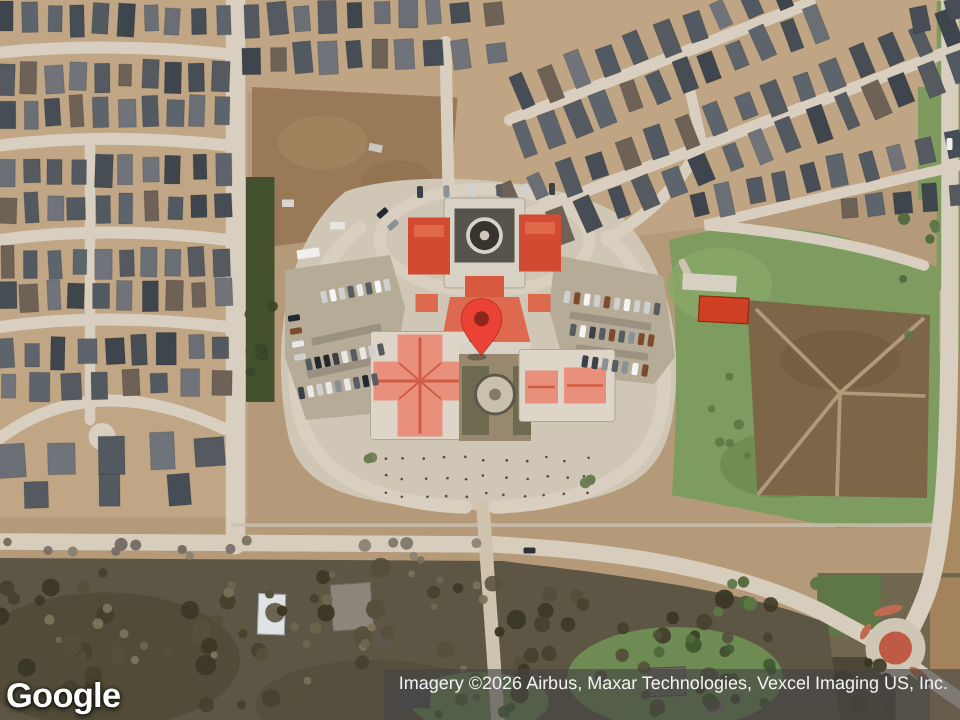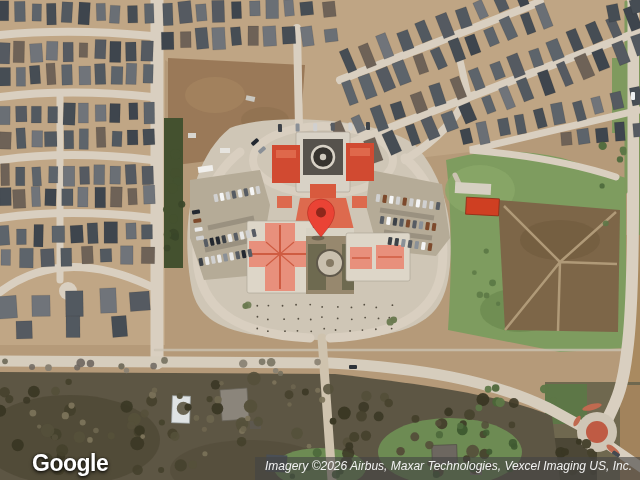--- a/index.html
+++ b/index.html
@@ -1,25 +1,25 @@
 <!DOCTYPE html>
 <html><head>
 <meta charset="utf-8">
 <style>
   html,body{margin:0;padding:0;background:#222;}
   .stage{position:relative;width:640px;height:480px;overflow:hidden;
          font-family:"Liberation Sans",sans-serif;background:#b59a79;}
   .map-svg{position:absolute;left:0;top:0;width:640px;height:480px;display:block;}
   .pin-svg{position:absolute;width:34px;height:50px;}
-  .google-logo{position:absolute;left:32px;top:450px;font-size:23px;font-weight:700;
+  .google-logo{position:absolute;left:4px;top:450px;font-size:23px;font-weight:700;
                letter-spacing:-0.5px;color:#fff;cursor:pointer;
                text-shadow:0 1px 3px rgba(0,0,0,.7),0 0 2px rgba(0,0,0,.55),0 2px 4px rgba(0,0,0,.4);text-align:center;}
   .attr-bar{position:absolute;right:0;bottom:0;height:19px;line-height:19px;
             background:rgba(68,68,68,.62);color:#f1f1f1;font-size:12px;
-            padding:0 8px 4px 10px;white-space:nowrap;font-style:italic;}
+            padding:0 8px 15px 10px;white-space:nowrap;}
 </style>
 </head>
 <body>
 
 <div class="stage">
 
   <svg class="map-svg" viewBox="0 0 640 480">
 
     <g>
       <rect x="0" y="0" width="640" height="480" fill="#b59a79"></rect>

